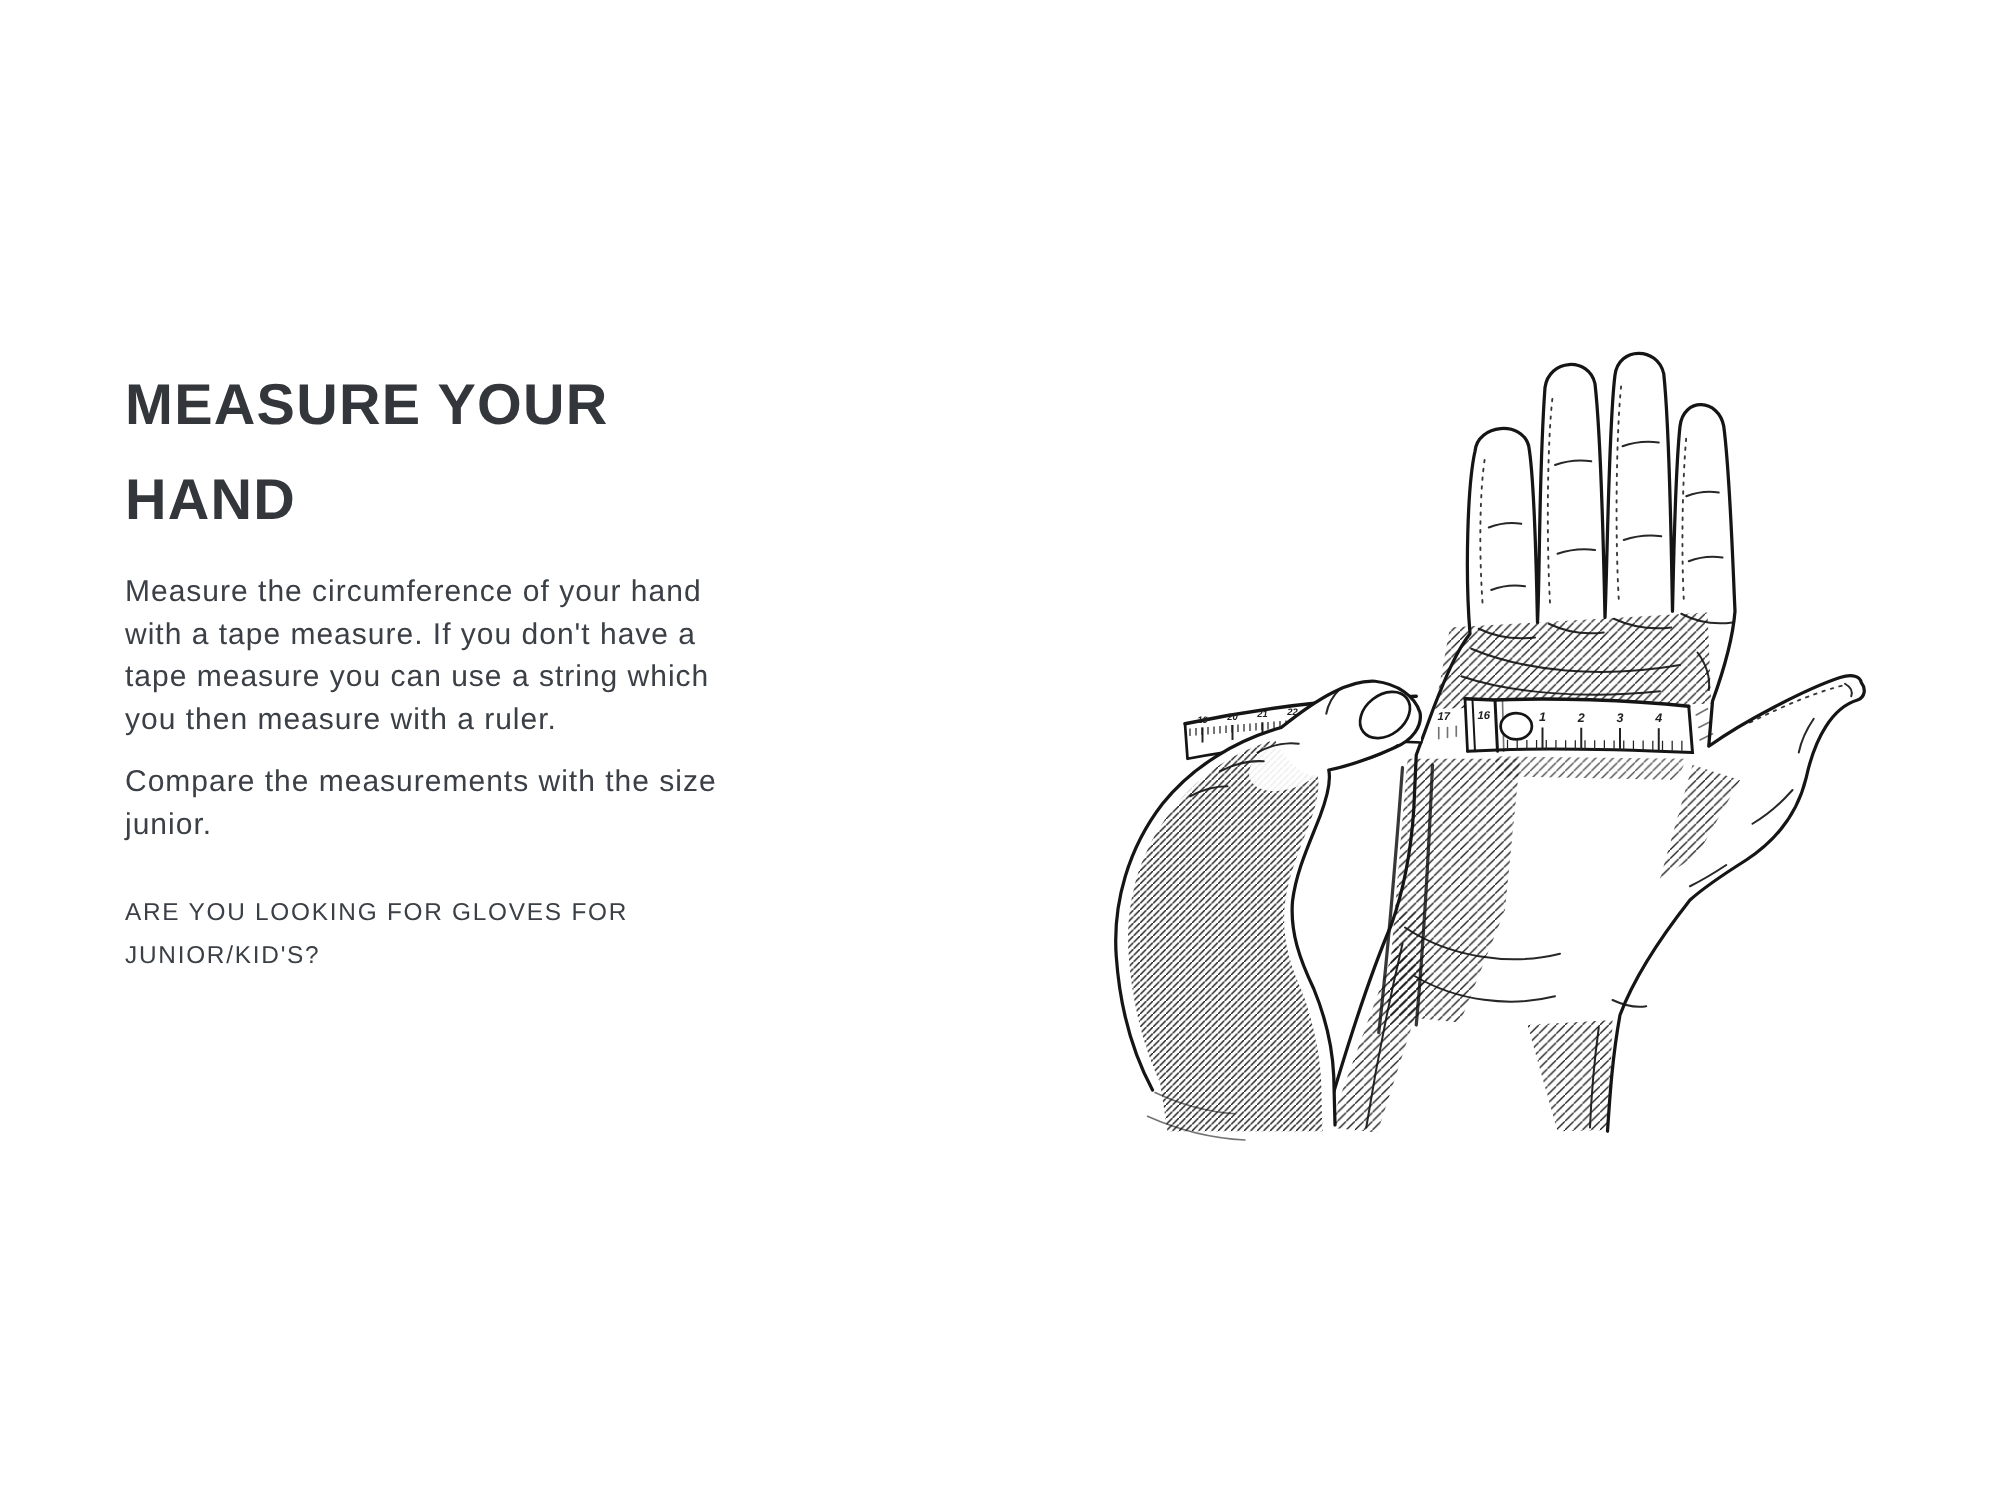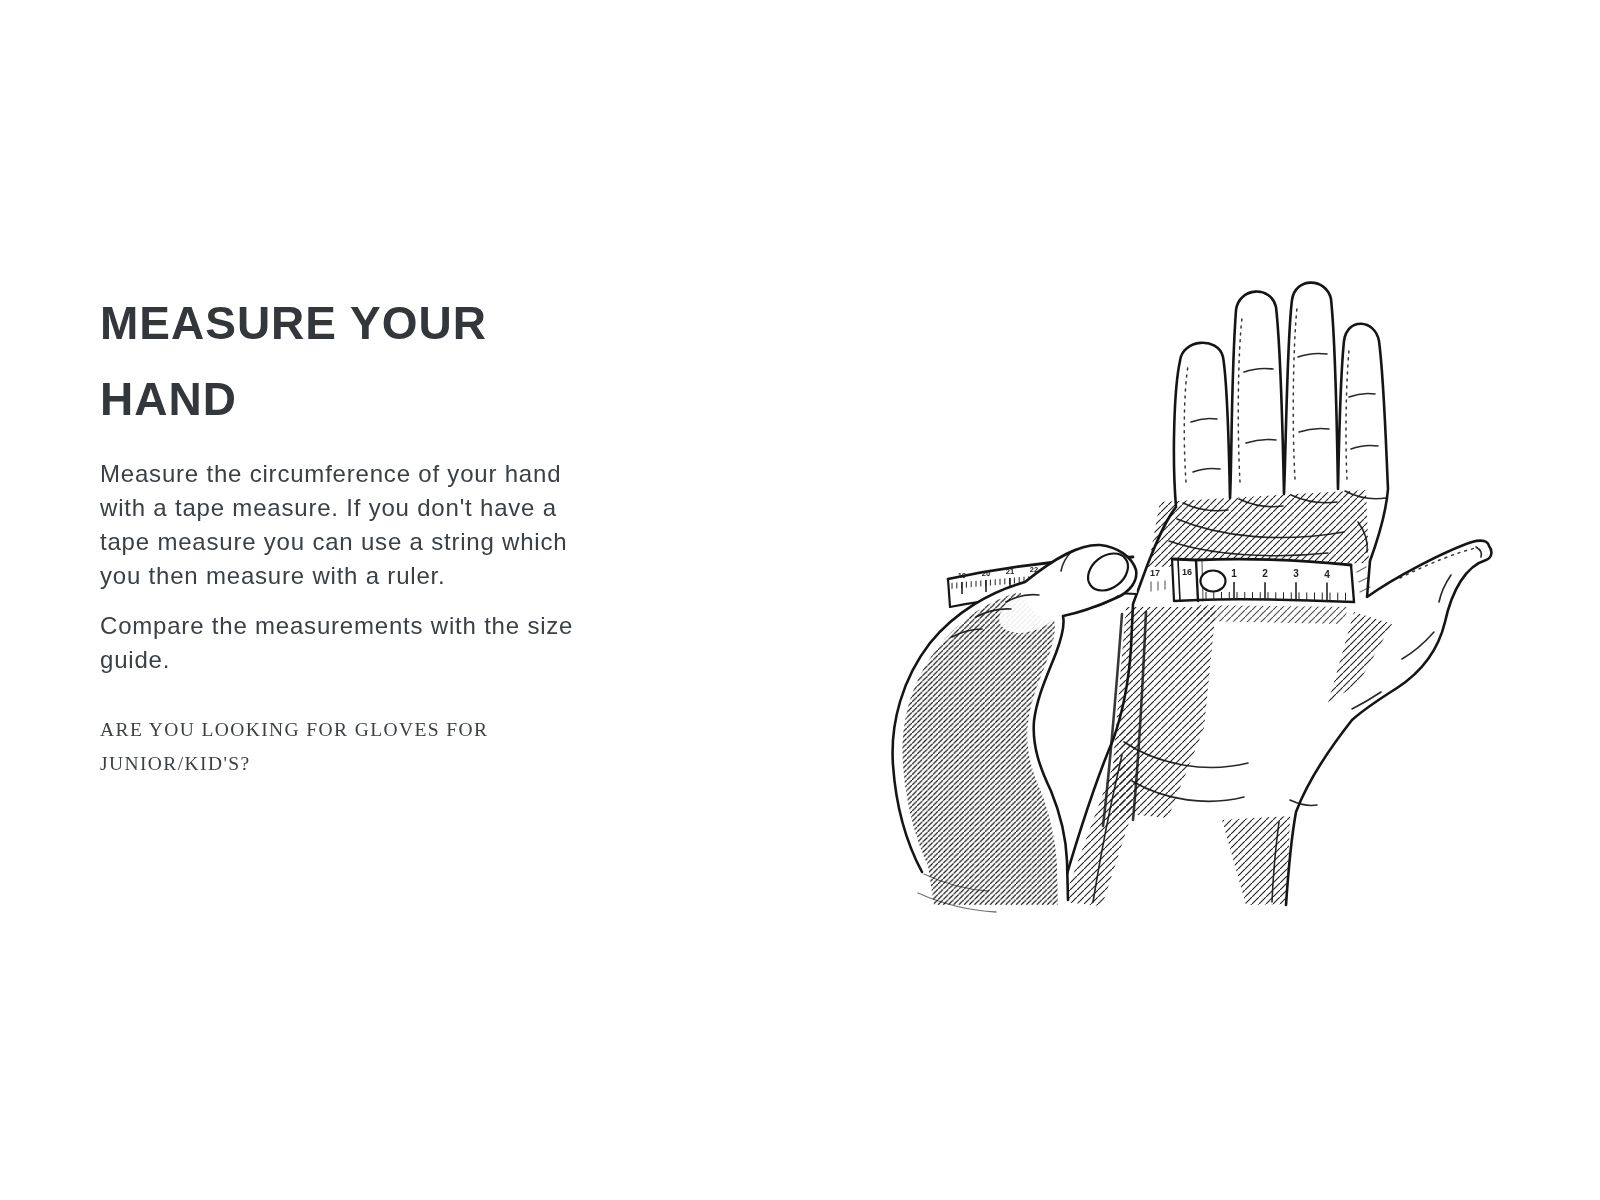--- a/index.html
+++ b/index.html
@@ -18,24 +18,24 @@
   h1{
     margin:0 0 20px 0; font-size:46px; line-height:76px; font-weight:700;
     letter-spacing:1px; color:var(--heading);
   }
   p.body{
     margin:16px 0 7px 0; font-size:24px; line-height:34px; color:var(--body);
     letter-spacing:0.8px; font-weight:400;
   }
   h2.subq{
     margin:36px 0 8px 0; font-size:19.5px; line-height:34px; font-weight:400;
-    letter-spacing:1.4px; color:var(--body);font-family:Liberation Serif, serif;
+    letter-spacing:1.4px; color:var(--body);
   }
   .illus{
-    position:absolute; left:860px; top:260px; width:640px; height:660px;
+    position:absolute; left:860px; top:260px; width:640px; height:660px;font-style:italic;
   }
   .illus svg{width:100%;height:100%;display:block;}
   .ln{fill:none;stroke:var(--ink);stroke-width:2.6;stroke-linecap:round;stroke-linejoin:round;}
   .ln-thin{fill:none;stroke:var(--ink);stroke-width:1.6;stroke-linecap:round;stroke-opacity:.92;}
   .ln-faint{fill:none;stroke:var(--ink);stroke-width:1.3;stroke-linecap:round;stroke-opacity:.6;}
   .dash{fill:none;stroke:var(--ink);stroke-width:1.5;stroke-linecap:round;stroke-dasharray:2 5;stroke-opacity:.85;}
   .wfill{fill:#ffffff;stroke:none;}
   .tape-stroke{fill:none;stroke:var(--ink);stroke-linecap:round;}
   #tape-left-marks text, #tape-right-marks text{
     fill:#222; text-anchor:middle; font-family:"Liberation Sans",sans-serif;
@@ -51,21 +51,21 @@
 <main>
 
   <div class="text-col">
     <h1 class="pre">MEASURE YOUR
 HAND</h1>
     <p class="body pre">Measure the circumference of your hand
 with a tape measure. If you don't have a
 tape measure you can use a string which
 you then measure with a ruler.</p>
     <p class="body pre">Compare the measurements with the size
-guide.</p>
+junior.</p>
     <h2 class="subq pre">ARE YOU LOOKING FOR GLOVES FOR
 JUNIOR/KID'S?</h2>
   </div>
 
   <figure class="illus" style="margin:0">
     <svg viewBox="0 0 640 660">
       <defs>
         <pattern id="hA" patternUnits="userSpaceOnUse" width="7" height="7">
           <path d="M0,7 L7,0" stroke="#1b1b1b" stroke-width="1.05" fill="none"></path>
         </pattern>

